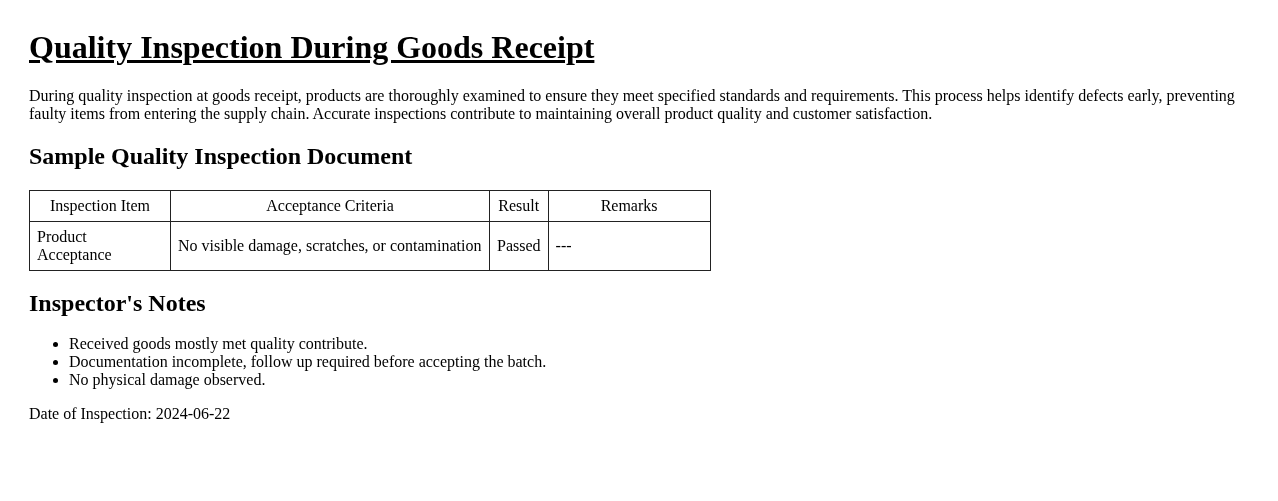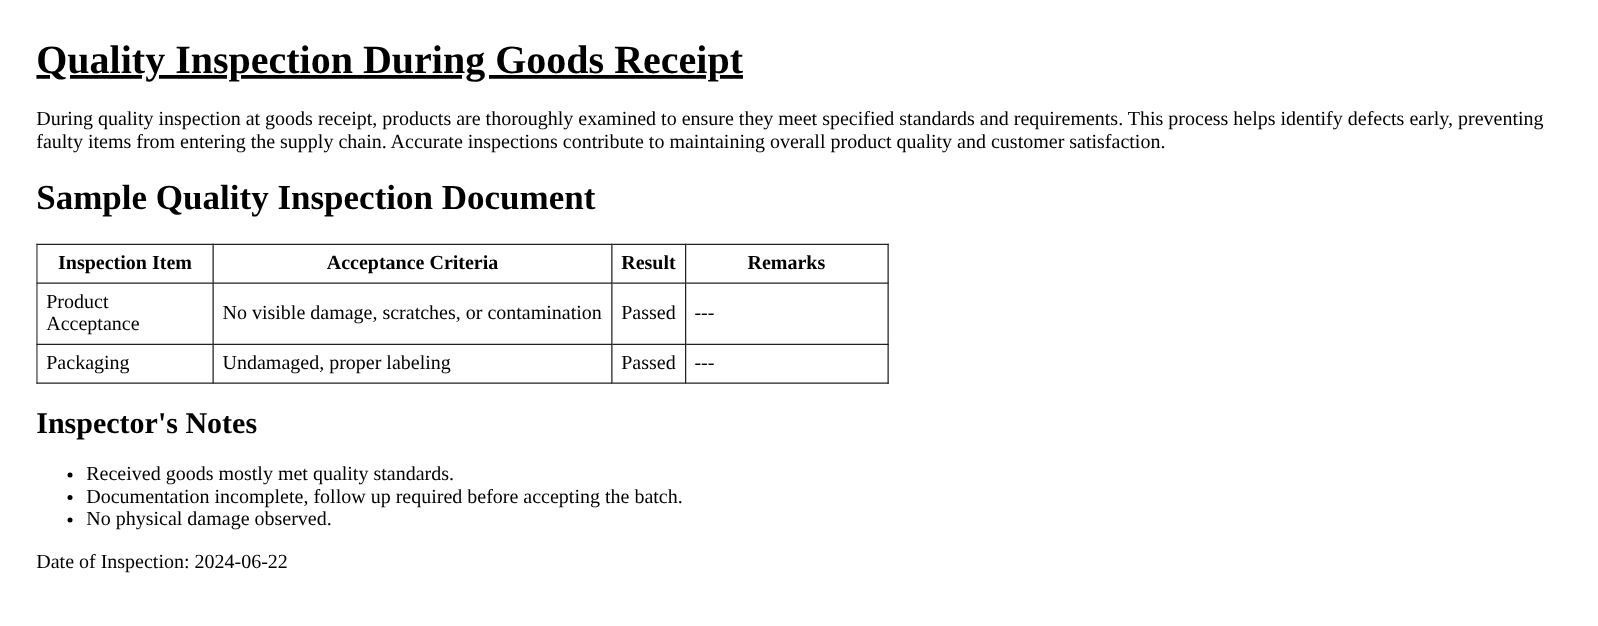--- a/index.html
+++ b/index.html
@@ -14,37 +14,37 @@
   h1[data-name="page-title"] {
     font-size: 32px;
     font-weight: bold;
     margin: 21px 0;
     text-decoration: underline;
   }
   p[data-name="intro-paragraph"] {
     margin: 16px 0;
   }
   h2[data-name="section-title"] {
-    font-size: 28px;
+    font-size: 24px;
     font-weight: bold;
     margin: 20px 0;
   }
   table[data-name="inspection-table"] {
     border-collapse: collapse;
     border-spacing: 0;
   }
   table[data-name="inspection-table"] th,
   table[data-name="inspection-table"] td {
     border: 1px solid #222222;
     padding: 6px 7px;
     font-size: 16px;
     vertical-align: middle;
   }
   table[data-name="inspection-table"] th {
-    font-weight: bold;
+    font-weight: normal;
     text-align: center;
   }
   table[data-name="inspection-table"] td {
     text-align: left;
   }
   .col-item     { width: 126px; }
   .col-criteria { width: 304px; }
   .col-result   { width: 42px; }
   .col-remarks  { width: 147px; }
   h3[data-name="notes-title"] {
@@ -82,30 +82,24 @@
       <th class="col-remarks" data-name="header-remarks">Remarks</th>
     </tr>
   </thead>
   <tbody data-name="table-body">
     <tr data-name="table-row">
       <td data-name="cell-inspection-item">Product Acceptance</td>
       <td data-name="cell-acceptance-criteria">No visible damage, scratches, or contamination</td>
       <td data-name="cell-result">Passed</td>
       <td data-name="cell-remarks">---</td>
     </tr>
-    <tr data-name="table-row">
-      <td data-name="cell-inspection-item">Packaging</td>
-      <td data-name="cell-acceptance-criteria">Undamaged, proper labeling</td>
-      <td data-name="cell-result">Passed</td>
-      <td data-name="cell-remarks">---</td>
-    </tr>
   </tbody>
 </table>
 
 <h3 data-name="notes-title">Inspector's Notes</h3>
 
 <ul data-name="notes-list">
-  <li data-name="list-item">Received goods mostly met quality standards.</li>
+  <li data-name="list-item">Received goods mostly met quality contribute.</li>
   <li data-name="list-item">Documentation incomplete, follow up required before accepting the batch.</li>
   <li data-name="list-item">No physical damage observed.</li>
 </ul>
 
 <p data-name="inspection-date-line"><span data-name="inspection-date-label">Date of Inspection: </span><b data-name="inspection-date-value">2024-06-22</b></p>
 
 </body></html>

